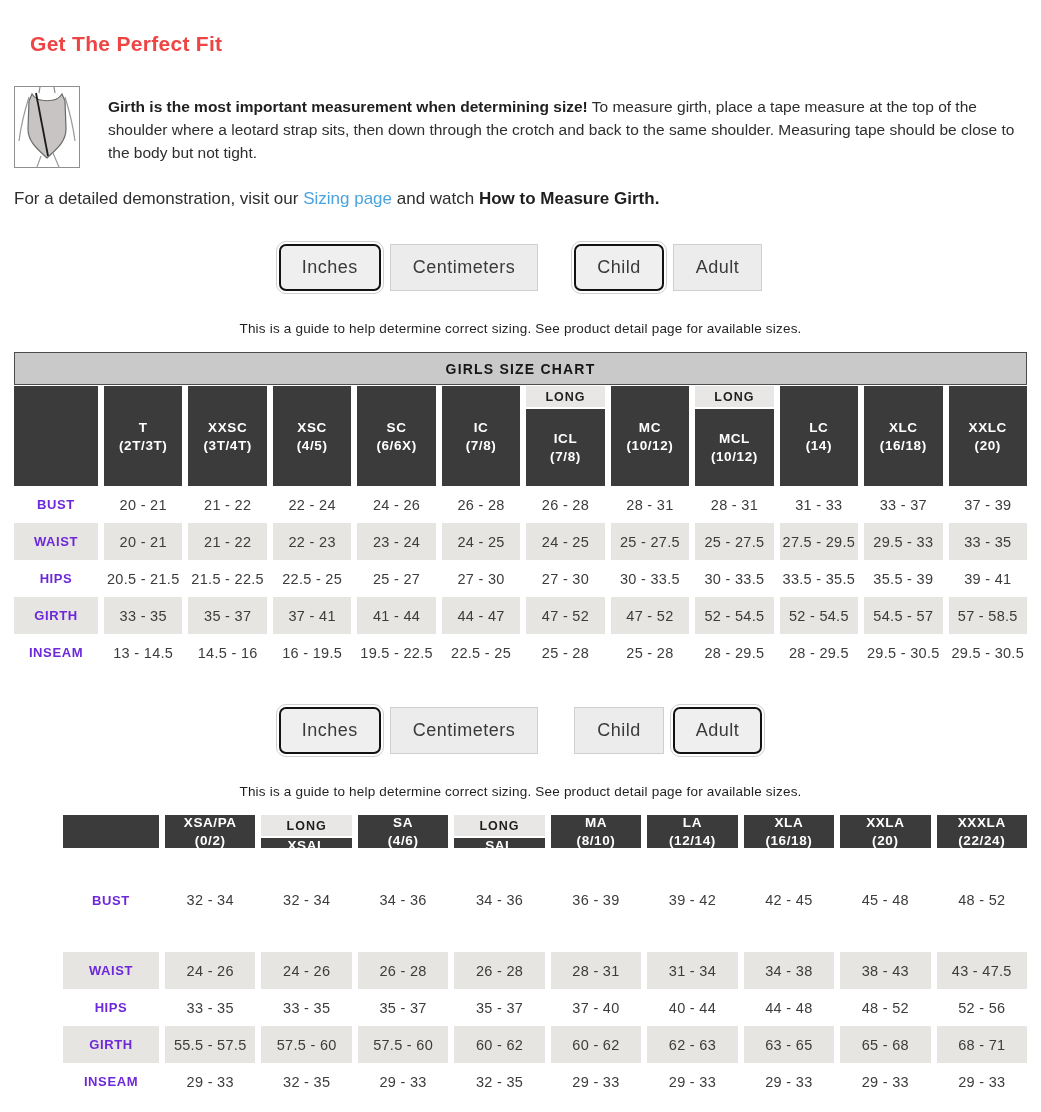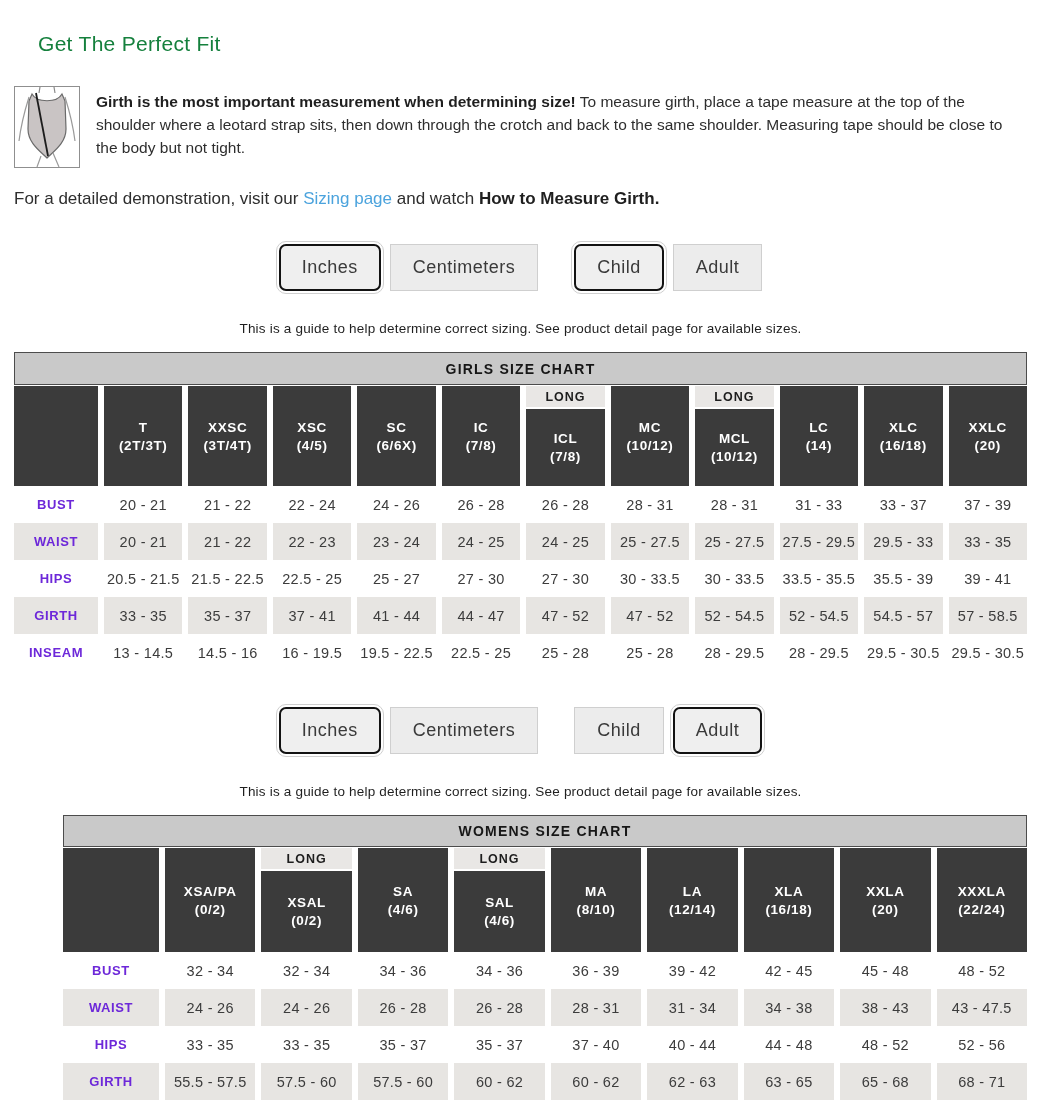--- a/index.html
+++ b/index.html
@@ -5,29 +5,29 @@
   * { box-sizing: border-box; margin: 0; padding: 0; }
   html, body { background: #ffffff; }
   body {
     width: 1041px;
     font-family: "Liberation Sans", sans-serif;
     color: #2b2b2b;
     padding: 32px 14px 30px 14px;
   }
   .page-title {
     font-size: 21px;
-    font-weight: 400;
-    color: #15803d;
-    margin: 0 0 30px 24px;
+    font-weight: 700;
+    color: #ef4444;
+    margin: 0 0 30px 16px;
     letter-spacing: 0.3px;
   }
   .intro {
     display: flex;
-    align-items: flex-start;
-    gap: 16px;
+    align-items: center;
+    gap: 28px;
     margin-bottom: 20px;
   }
   .leotard-box {
     flex: 0 0 auto;
     width: 66px;
     height: 82px;
     border: 1px solid #8f8f8f;
     background: #fff;
   }
   .intro-text {
@@ -327,21 +327,20 @@
     <button class="btn selected">Inches</button>
     <button class="btn">Centimeters</button>
     <span class="toggle-gap"></span>
     <button class="btn">Child</button>
     <button class="btn selected">Adult</button>
   </div>
 
 <p class="note">This is a guide to help determine correct sizing. See product detail page for available sizes.</p>
 
 <div class="chart womens" id="chart-womens">
-    <div class="chart-title">WOMENS SIZE CHART</div>
     <div class="hcell">
       <div class="hcell-main"></div>
     </div>
     <div class="hcell">
       <div class="hcell-main">
         <span>XSA/PA</span>
         <span>(0/2)</span>
       </div>
     </div>
     <div class="hcell">

